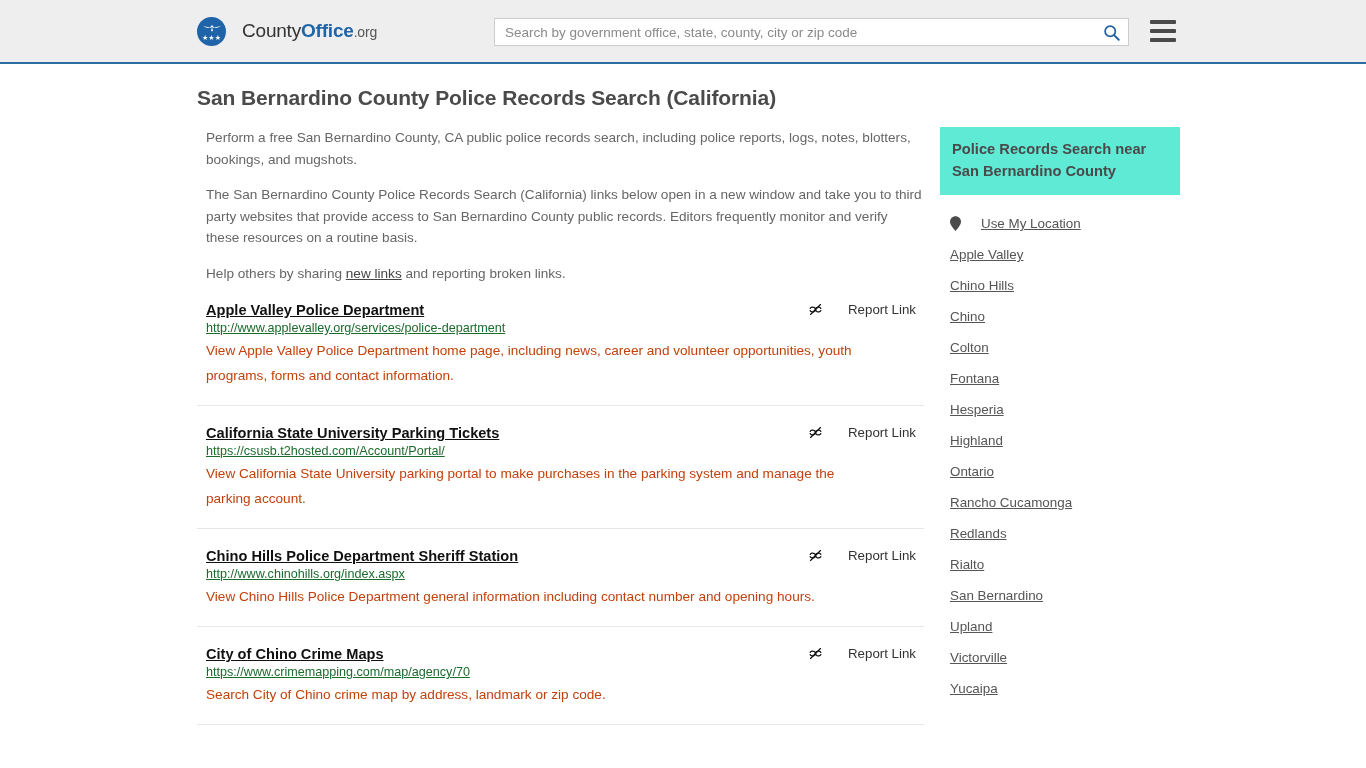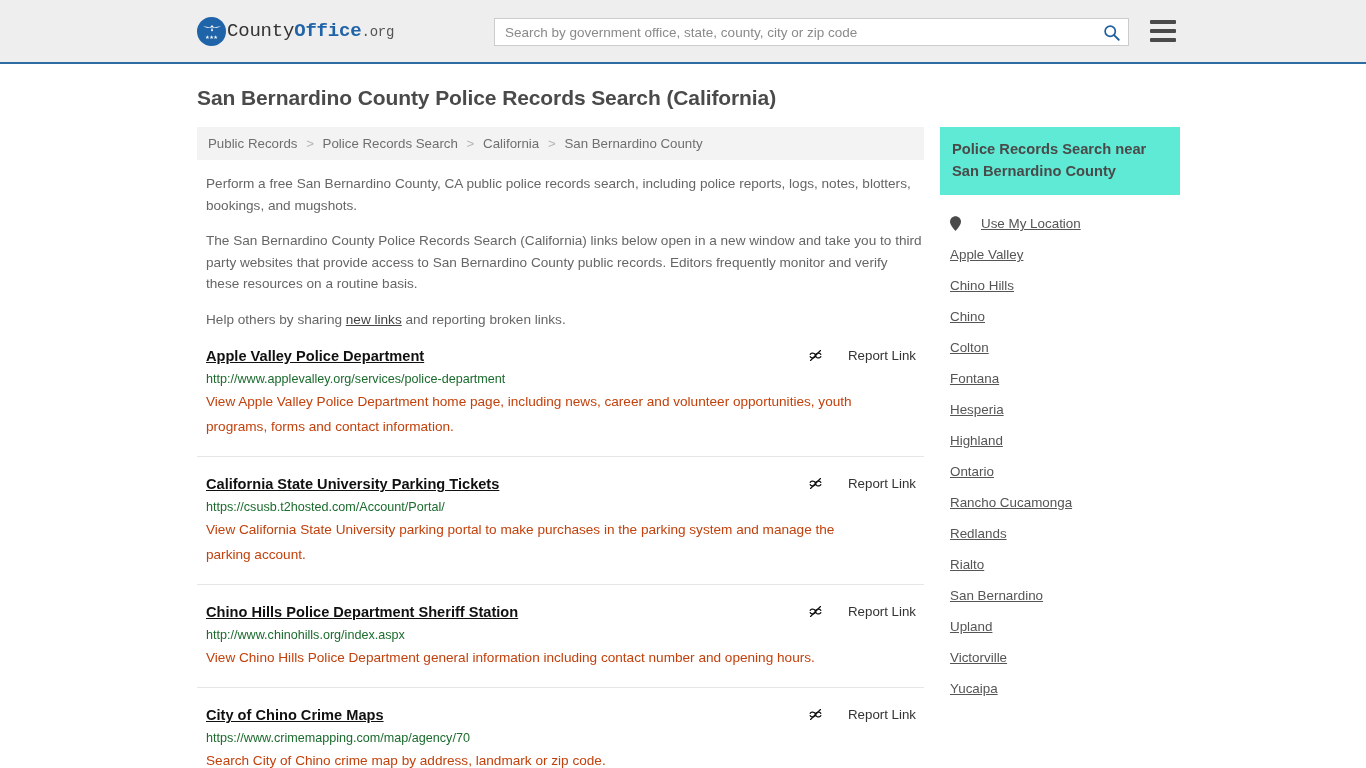--- a/index.html
+++ b/index.html
@@ -21,22 +21,21 @@
     border-bottom: 2px solid #2d6ca2;
     display: flex;
     align-items: center;
     position: relative;
   }
   .brand {
     display: flex;
     align-items: center;
     margin-left: 197px;
     text-decoration: none;
-    gap: 1px;
-    font-family: Liberation Mono, monospace;
+    gap: 16px;
   }
   .brand-seal {
     width: 29px;
     height: 29px;
     border-radius: 50%;
     background: #1f63a8;
     position: relative;
     flex: 0 0 29px;
     overflow: hidden;
   }
@@ -207,22 +206,22 @@
     font-size: 13.3px;
     color: #333333;
     cursor: pointer;
     white-space: nowrap;
     margin-top: 1px;
     margin-right: 8px;
   }
   .result-url {
     font-size: 12.6px;
     color: #1b6b2d;
-    margin-top: 5px;
     line-height: 16px;
+    text-decoration: underline;
   }
   .result-desc {
     font-size: 13.6px;
     color: #c2410c;
     line-height: 25px;
     margin-top: 2px;
     max-width: 660px;
   }
 
   
@@ -283,29 +282,20 @@
   </button>
 </div>
 
 <div class="page">
   <h1 class="page-title">San Bernardino County Police Records Search (California)</h1>
 
   <div class="columns">
 
     <div class="main-col">
 
-      <div class="breadcrumb">
-        <a href="#">Public Records</a>
-        <span class="sep">&gt;</span>
-        <a href="#">Police Records Search</a>
-        <span class="sep">&gt;</span>
-        <a href="#">California</a>
-        <span class="sep">&gt;</span>
-        <a href="#">San Bernardino County</a>
-      </div>
 
       <div class="intro">
         <p>Perform a free San Bernardino County, CA public police records search, including police reports, logs, notes, blotters, bookings, and mugshots.</p>
         <p>The San Bernardino County Police Records Search (California) links below open in a new window and take you to third party websites that provide access to San Bernardino County public records. Editors frequently monitor and verify these resources on a routine basis.</p>
         <p><span>Help others by sharing </span><a href="#">new links</a><span> and reporting broken links.</span></p>
       </div>
 
       <div class="results">
 
         <div class="result">

